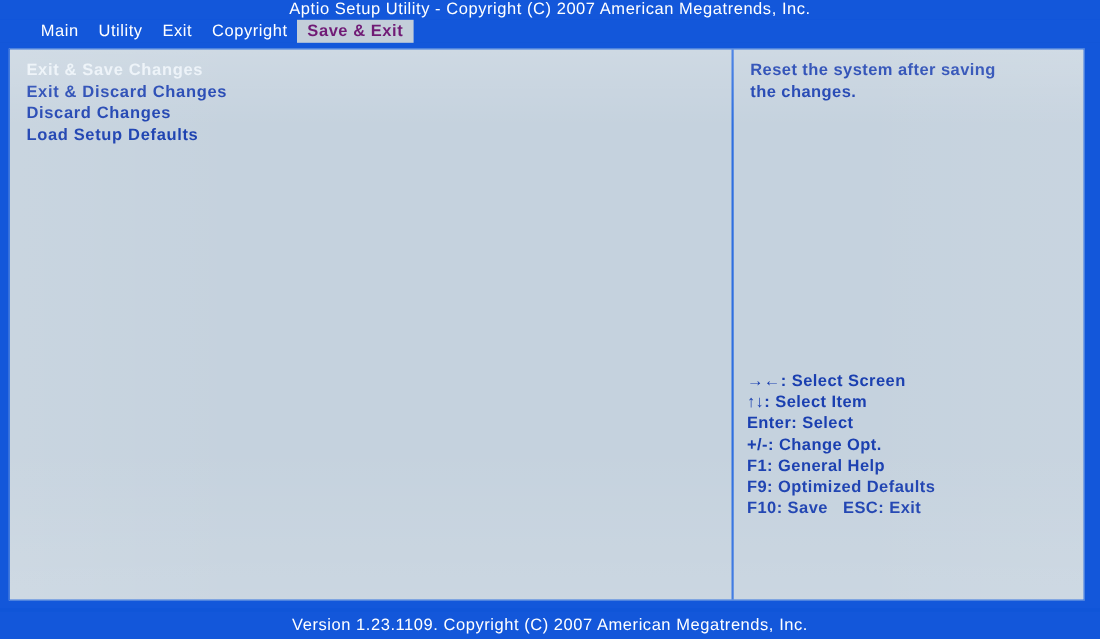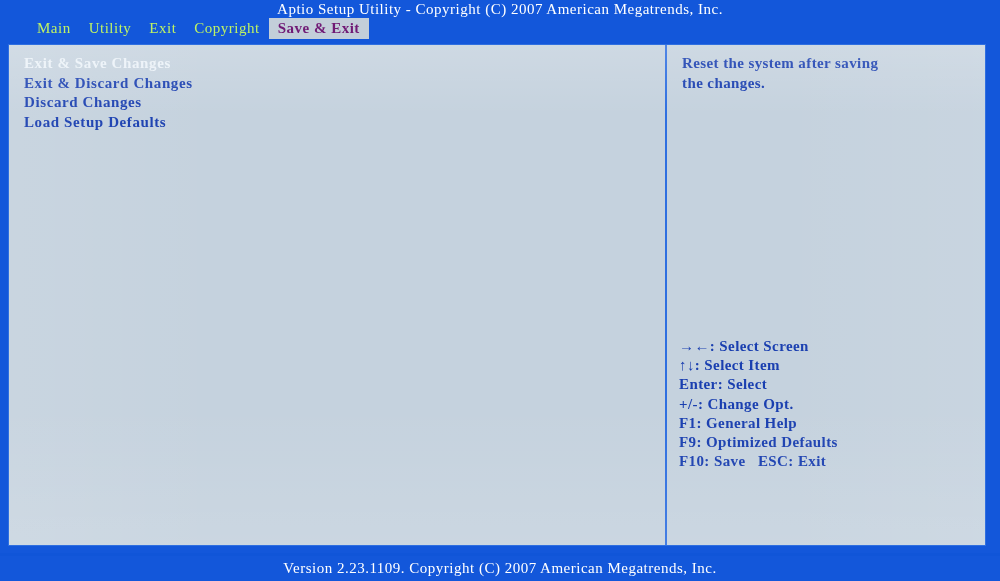--- a/index.html
+++ b/index.html
@@ -7,21 +7,21 @@
     margin: 0;
     padding: 0;
     background: #000;
   }
   #screen {
     position: relative;
     width: 1000px;
     height: 581px;
     overflow: hidden;
     background: #1055d8;
-    font-family: Liberation Serif, serif;
+    font-family: Liberation Sans, sans-serif;
     -webkit-font-smoothing: none;
   }
 
   
   #title-bar {
     position: absolute;
     left: 0; top: 0;
     width: 1000px;
     height: 18px;
     background: #1357da;
@@ -39,21 +39,21 @@
     left: 0; top: 18px;
     width: 1000px;
     height: 21px;
     background: #1357da;
     display: flex;
     align-items: center;
     padding-left: 28px;
     box-sizing: border-box;
   }
   .menu-tab {
-    color: #bef264;
+    color: #ffffff;
     font-size: 15px;
     line-height: 21px;
     padding: 0 9px;
     white-space: pre;
     letter-spacing: 0.5px;
   }
   .menu-tab.active {
     background: #c3ced9;
     color: #701a75;
     font-weight: bold;
@@ -209,15 +209,15 @@
         <div class="legend-line">Enter: Select</div>
         <div class="legend-line">+/-: Change Opt.</div>
         <div class="legend-line">F1: General Help</div>
         <div class="legend-line">F9: Optimized Defaults</div>
         <div class="legend-line">F10: Save   ESC: Exit</div>
       </div>
 
     <div id="sheen"></div>
   </div>
 
-  <div id="footer-bar">Version 2.23.1109. Copyright (C) 2007 American Megatrends, Inc.</div>
+  <div id="footer-bar">Version 1.23.1109. Copyright (C) 2007 American Megatrends, Inc.</div>
 
 </div>
 
 </body></html>

